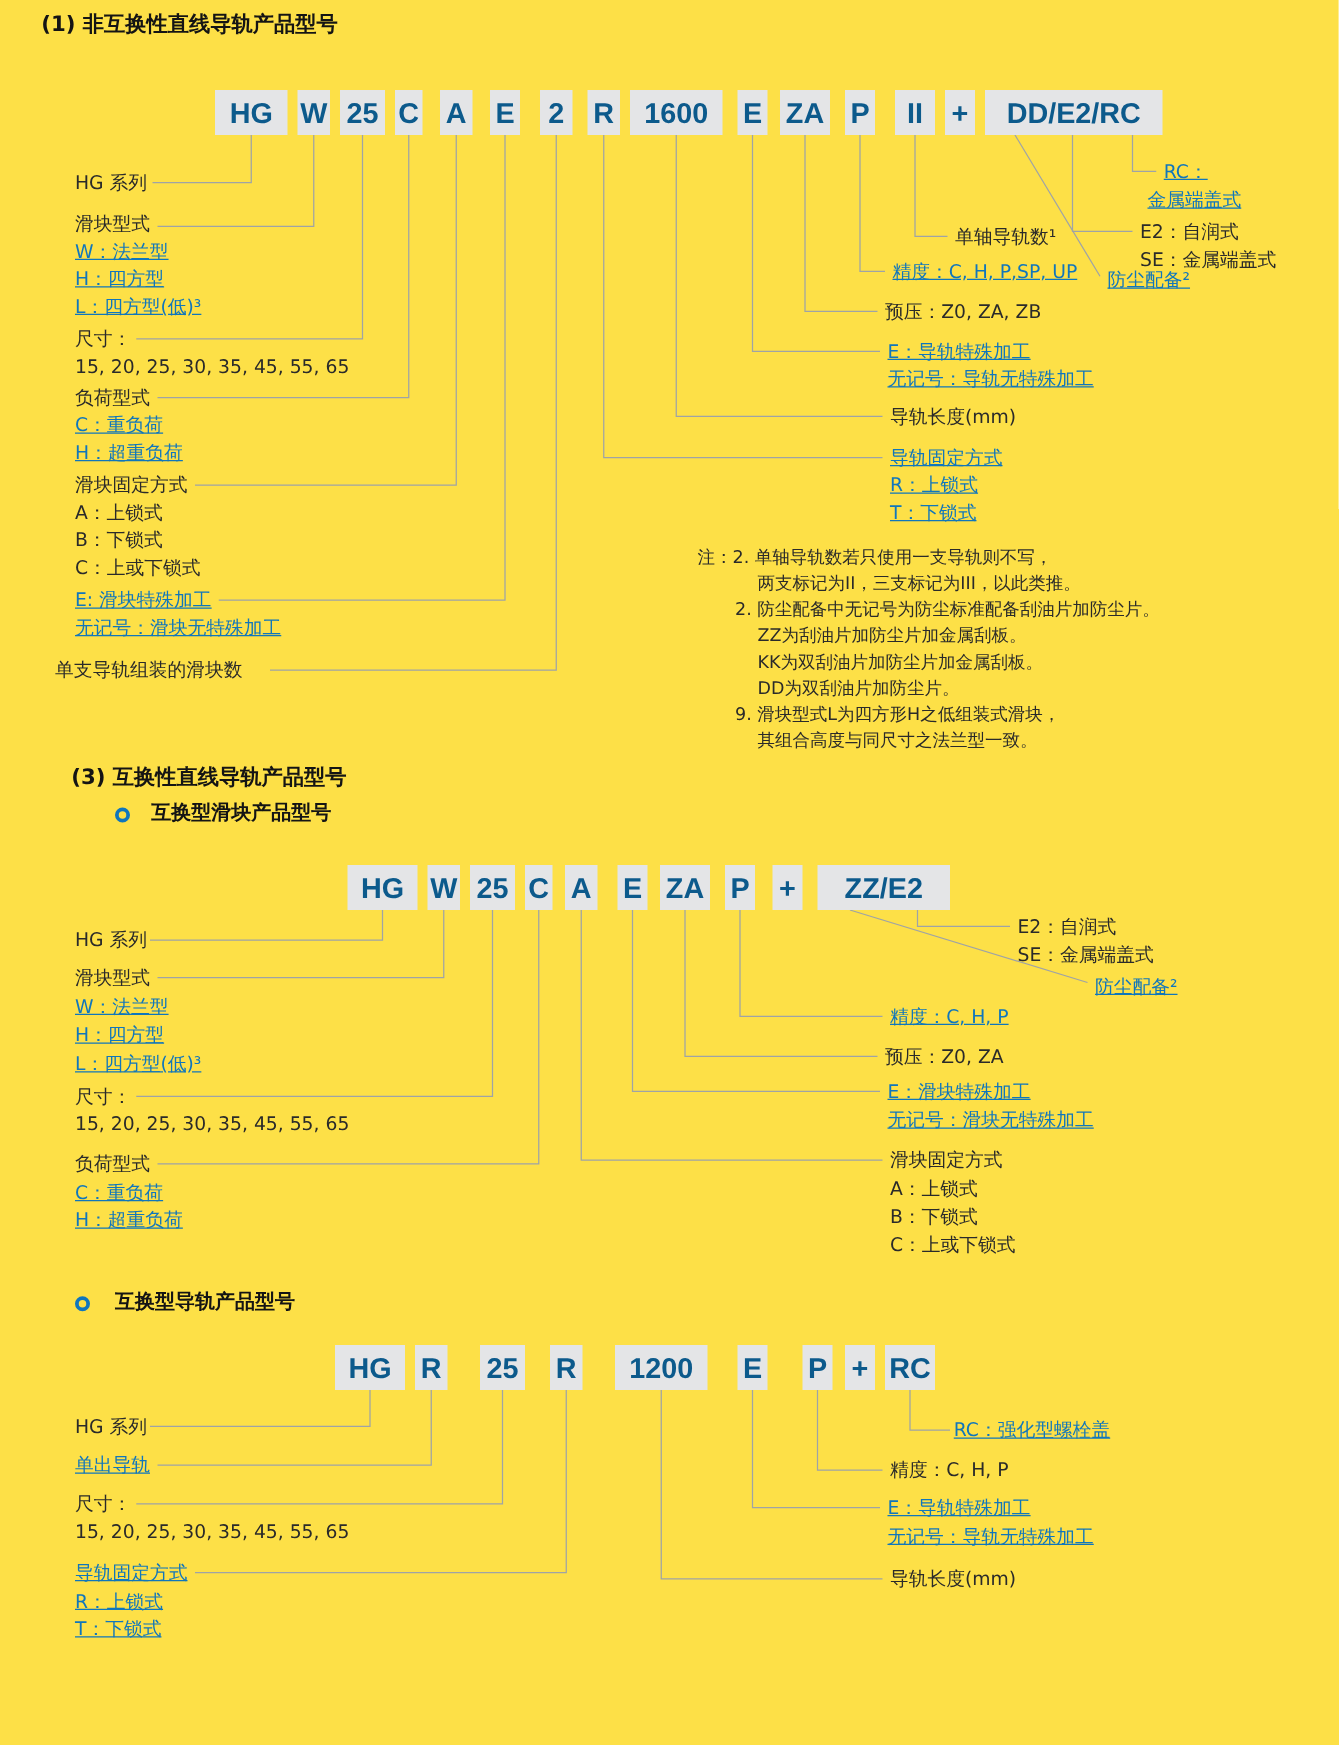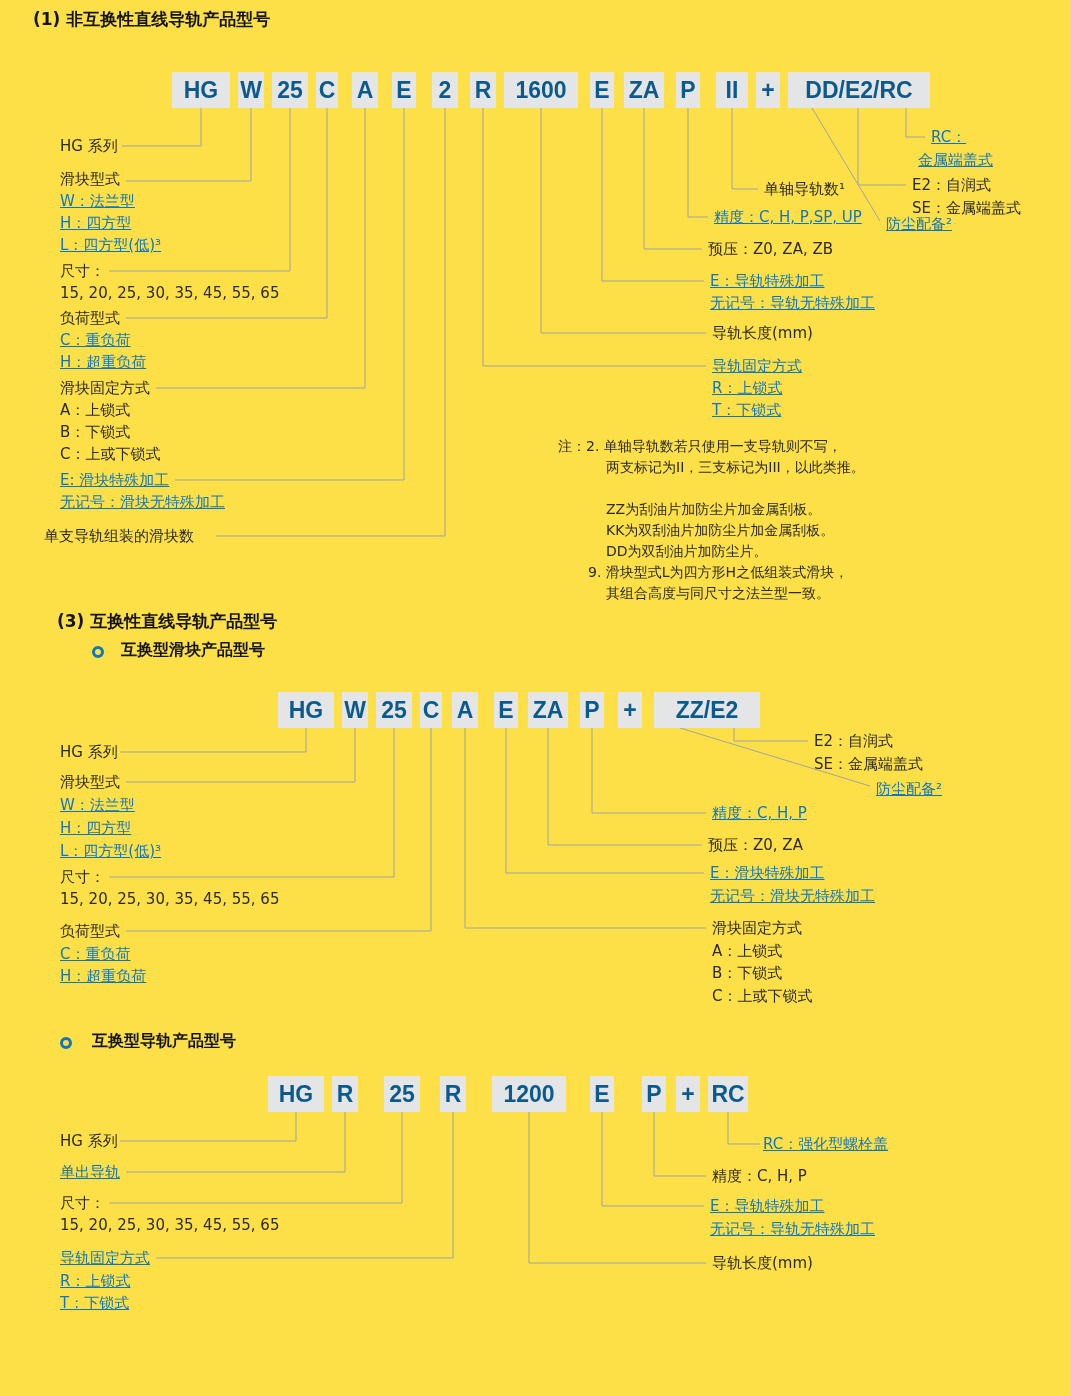--- a/index.html
+++ b/index.html
@@ -113,20 +113,21 @@
   <div class="lbl" style="left:708px;top:240px">预压：Z0, ZA, ZB</div>
   <div class="lbl blue" style="left:710px;top:272px">E：导轨特殊加工</div>
   <div class="lbl blue" style="left:710px;top:294px">无记号：导轨无特殊加工</div>
   <div class="lbl" style="left:712px;top:324px">导轨长度(mm)</div>
   <div class="lbl blue" style="left:712px;top:357px">导轨固定方式</div>
   <div class="lbl blue" style="left:712px;top:379px">R：上锁式</div>
   <div class="lbl blue" style="left:712px;top:401px">T：下锁式</div>
 
   <div class="note" style="left:558px;top:437px">注：2. 单轴导轨数若只使用一支导轨则不写，</div>
   <div class="note" style="left:606px;top:458px">两支标记为II，三支标记为III，以此类推。</div>
+  <div class="note" style="left:588px;top:479px">2. 防尘配备中无记号为防尘标准配备刮油片加防尘片。</div>
   <div class="note" style="left:606px;top:500px">ZZ为刮油片加防尘片加金属刮板。</div>
   <div class="note" style="left:606px;top:521px">KK为双刮油片加防尘片加金属刮板。</div>
   <div class="note" style="left:606px;top:542px">DD为双刮油片加防尘片。</div>
   <div class="note" style="left:588px;top:563px">9. 滑块型式L为四方形H之低组装式滑块，</div>
   <div class="note" style="left:606px;top:584px">其组合高度与同尺寸之法兰型一致。</div>
 
   <div class="h1" style="left:57px;top:610px">(3) 互换性直线导轨产品型号</div>
 
   <span class="ring" style="left:92px;top:646px"></span>
   <div class="sub" style="left:121px;top:640px">互换型滑块产品型号</div>

